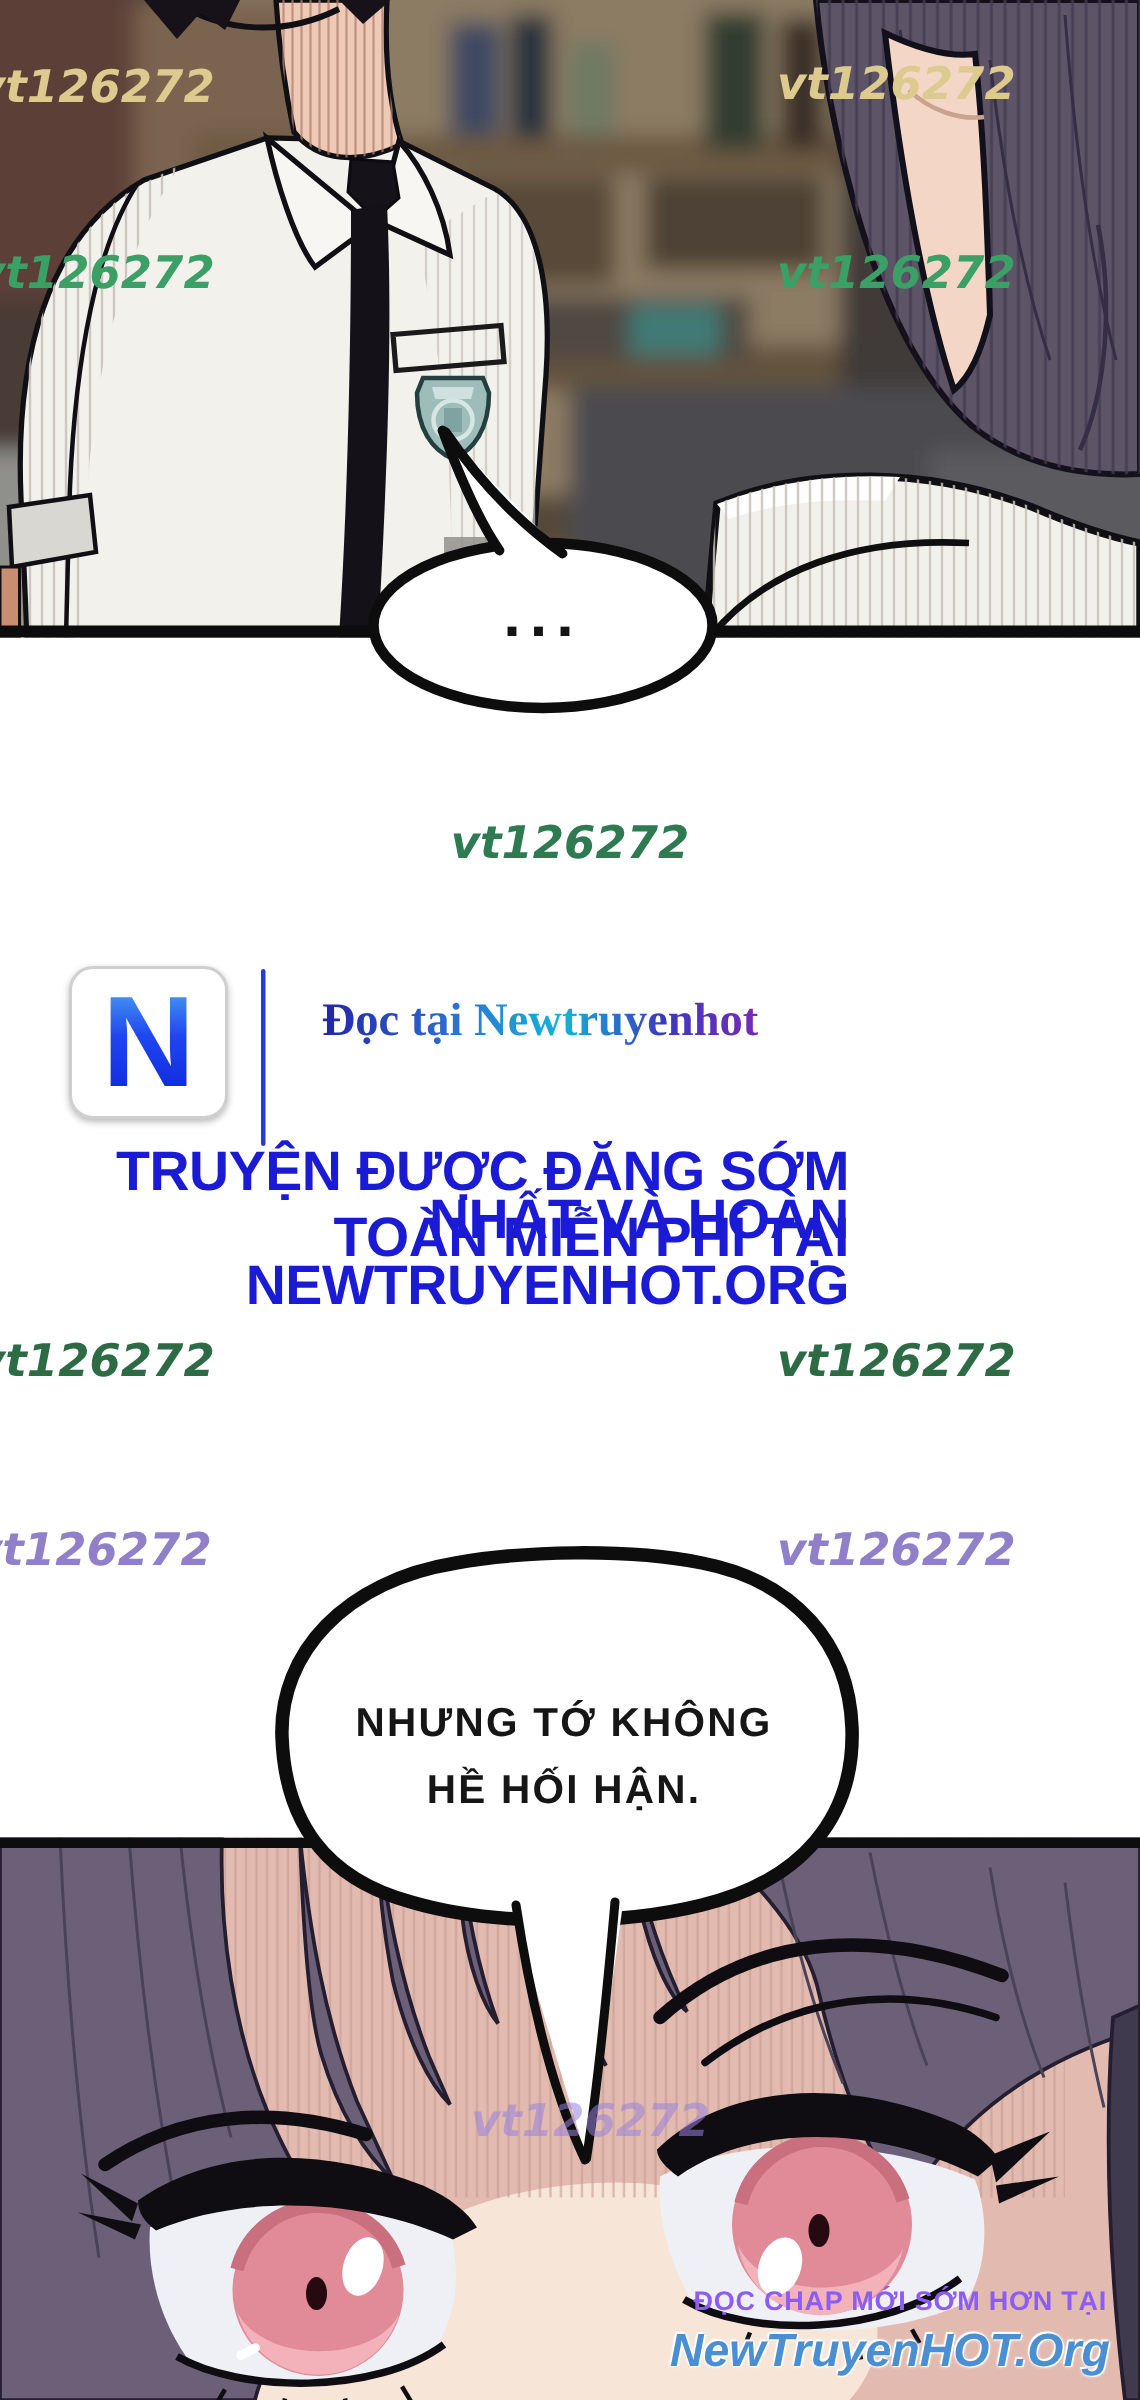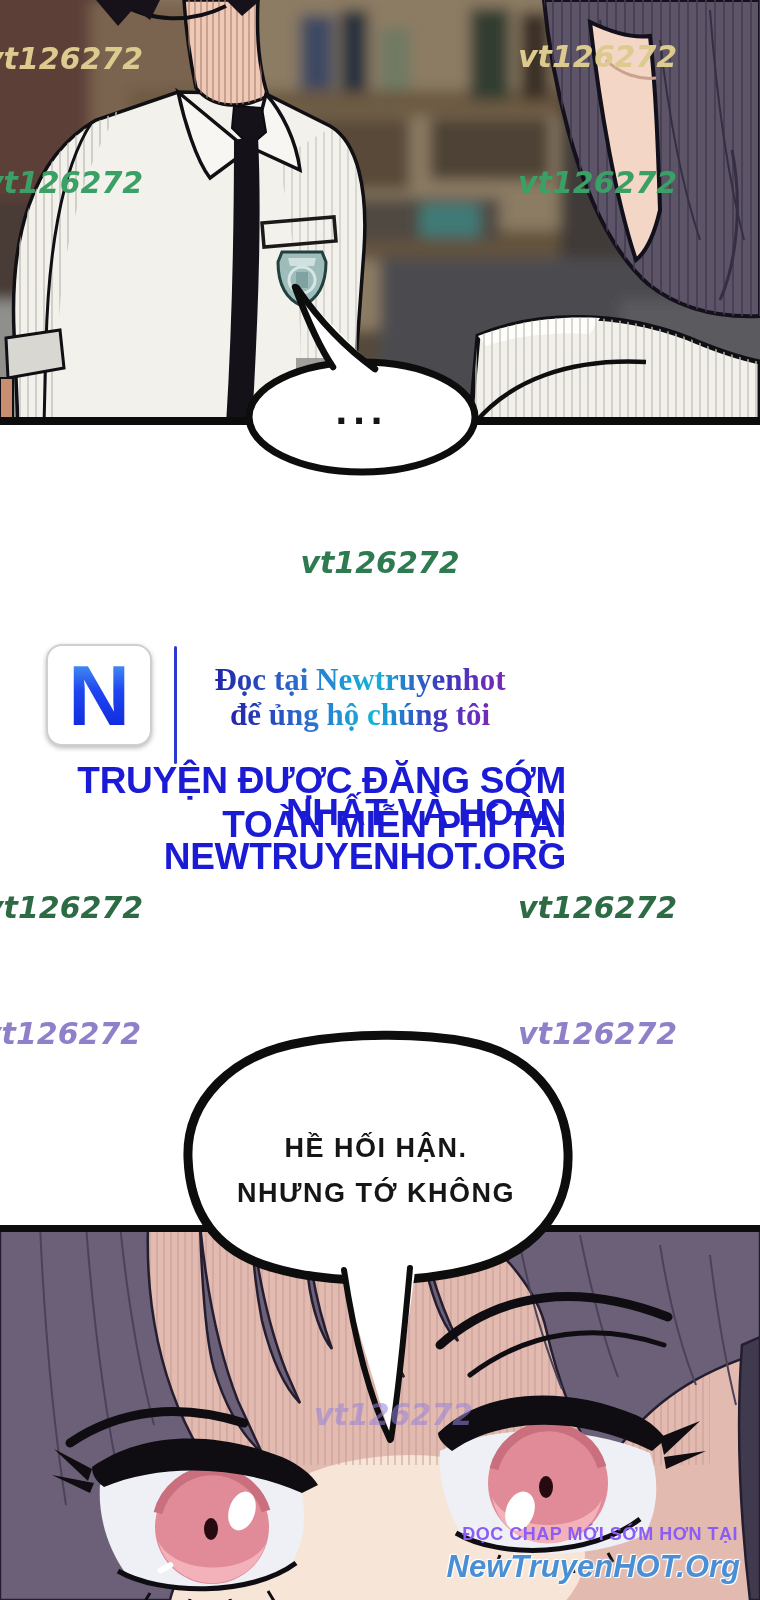--- a/index.html
+++ b/index.html
@@ -162,21 +162,20 @@
   <div class="dots">...</div>
 
   <span class="wm wm-green-mid" style="left:0;top:548px;width:760px;text-align:center">vt126272</span>
 
   <div class="n-logo">
     <span class="n-letter">N</span>
   </div>
   <div class="promo-divider"></div>
   <div class="promo-tagline">
     <span class="grad-text">Đọc tại Newtruyenhot</span><br>
-    <span class="grad-text">để ủng hộ chúng tôi</span>
   </div>
   <div class="promo-banner banner1">TRUYỆN ĐƯỢC ĐĂNG SỚM NHẤT VÀ HOÀN</div>
   <div class="promo-banner banner2">TOÀN MIỄN PHÍ TẠI NEWTRUYENHOT.ORG</div>
 
   <span class="wm wm-green-dark" style="left:-16px;top:893px">vt126272</span>
   <span class="wm wm-green-dark" style="left:518px;top:893px">vt126272</span>
 
   <span class="wm wm-purple" style="left:-18px;top:1019px">vt126272</span>
   <span class="wm wm-purple" style="left:518px;top:1019px">vt126272</span>
 
@@ -247,22 +246,22 @@
     <rect x="0" y="0" width="760" height="7" fill="#0d0d0d"></rect>
   </svg>
 
   <svg style="position:absolute;left:178px;top:1026px" width="404" height="426" viewBox="0 0 404 426">
     <path d="M10,132 C8,76 52,28 126,16 C170,8 240,6 290,16 C352,28 388,70 390,126 C392,186 356,228 290,244 C234,258 150,258 96,242 C38,226 12,188 10,132 Z" fill="#ffffff" stroke="#0d0d0d" stroke-width="9"></path>
     <polygon points="160,236 238,238 214,416" fill="#ffffff"></polygon>
     <path d="M166,244 C176,310 190,368 212,414" fill="none" stroke="#0d0d0d" stroke-width="6" stroke-linecap="round"></path>
     <path d="M232,242 C226,310 220,368 213,413" fill="none" stroke="#0d0d0d" stroke-width="6" stroke-linecap="round"></path>
   </svg>
   <div class="bubble2-text">
+    <div>NHƯNG TỚ KHÔNG</div>
     <div>HỀ HỐI HẬN.</div>
-    <div>NHƯNG TỚ KHÔNG</div>
   </div>
 
   <span class="wm wm-faint" style="left:314px;top:1400px">vt126272</span>
 
   <div class="footer-line1">ĐỌC CHAP MỚI SỚM HƠN TẠI</div>
   <div class="footer-line2">NewTruyenHOT.Org</div>
 
 </div>
 
 </body></html>

